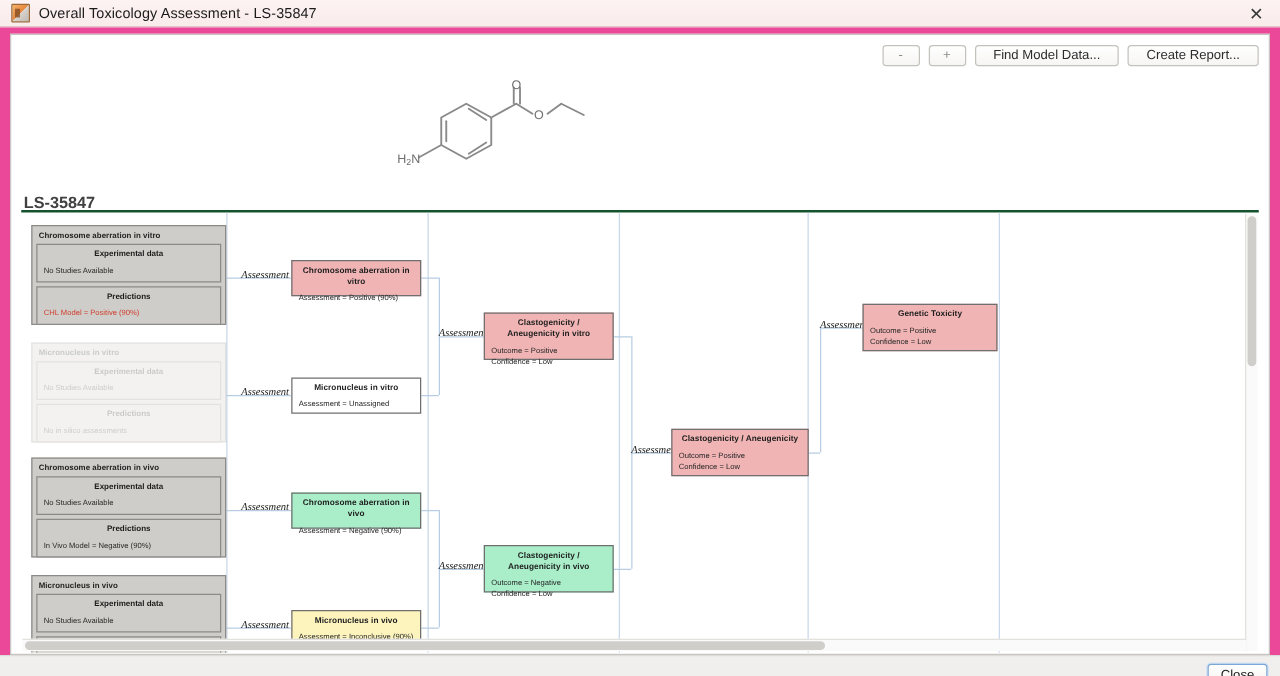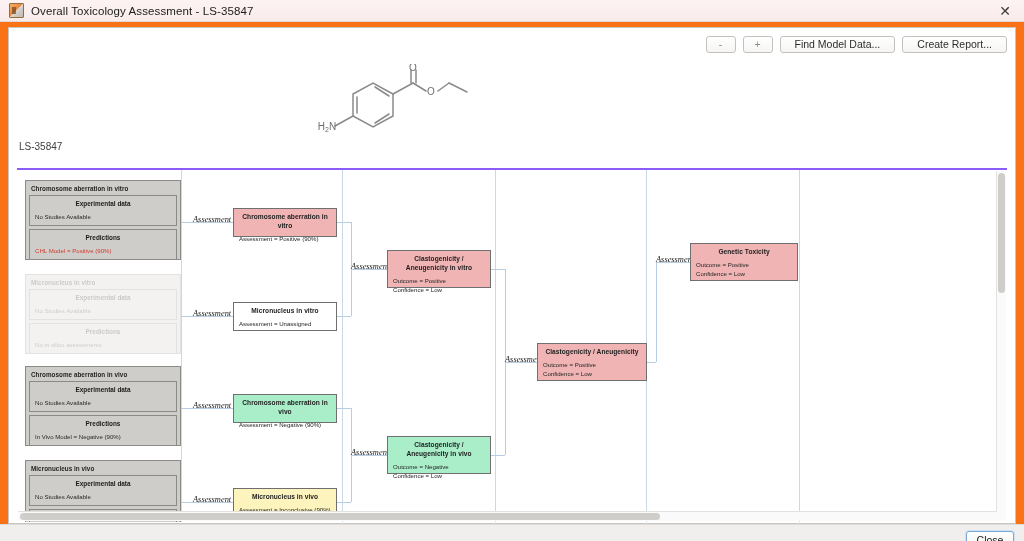--- a/index.html
+++ b/index.html
@@ -4,21 +4,21 @@
 <style>
   html,body{margin:0;padding:0;}
   body{
     width:1024px;height:541px;overflow:hidden;
     background:#f0efed;
     font-family:"Liberation Sans", sans-serif;
     font-size:11px;color:#1c1c1c;
   }
 
   
-  .window{width:1024px;height:526px;position:relative;background:#f97316;display:flex;flex-direction:column;}
+  .window{width:1024px;height:526px;position:relative;background:#ec4899;display:flex;flex-direction:column;}
 
   .titlebar{
     height:21px;flex:0 0 21px;
     background:linear-gradient(#fdf3f2,#f8eceb);
     border-bottom:1px solid #e3d8d7;
     display:flex;align-items:center;padding:0 4px;position:relative;
   }
   .title-icon{
     width:13px;height:13px;margin-left:5px;margin-right:7px;flex:0 0 13px;
     border:1px solid #9a6a3a;border-radius:1px;
@@ -60,29 +60,29 @@
   }
   .btn.small{width:30px;padding:0;text-align:center;color:#8d8b87;}
   .btn.wide{padding:0 14px;}
 
   
   .structure{position:absolute;left:296px;top:36px;width:180px;height:76px;}
   .structure svg{display:block;}
 
   
   .ls-label{
-    position:absolute;left:10px;top:113px;
-    font-size:10px;color:#414141;
+    position:absolute;left:10px;top:126px;
+    font-size:13px;color:#414141;font-weight:bold;
   }
 
   
   .canvas{
     position:absolute;left:8px;top:140px;right:8px;bottom:1px;
     background:#ffffff;
-    border-top:2px solid #8b5cf6;
+    border-top:2px solid #14532d;
     overflow:hidden;
   }
   .canvas-inner{position:absolute;left:0;top:0;width:1000px;height:360px;}
 
   
   .vsep{position:absolute;top:0;bottom:0;width:1px;background:#c9d8ea;}
 
   
   .node{
     position:absolute;box-sizing:border-box;

